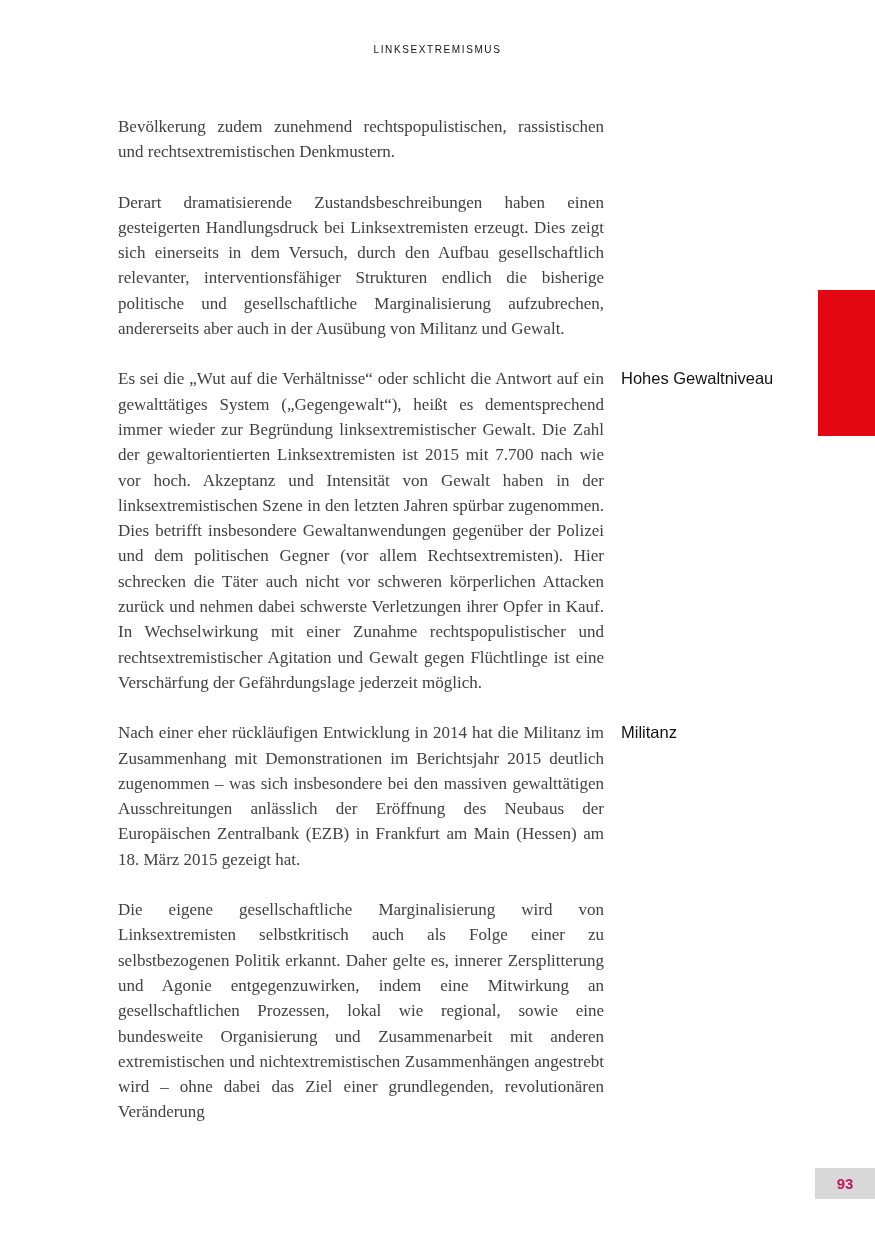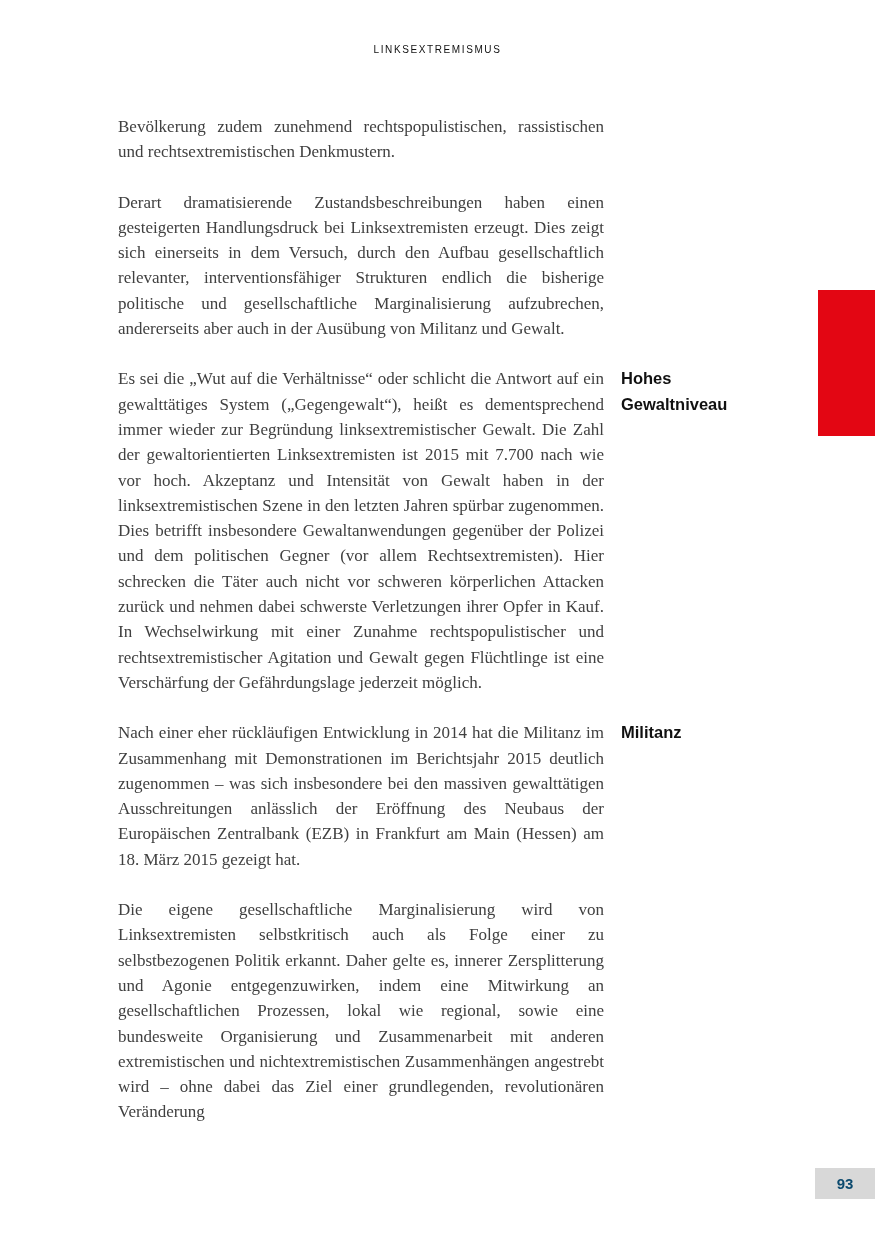--- a/index.html
+++ b/index.html
@@ -50,40 +50,40 @@
     width: 486px;
     font-size: 17px;
     line-height: 25.3px;
     text-align: justify;
     color: #404040;
   }
   .margin-note {
     width: 160px;
     margin-left: 17px;
     font-family: "Liberation Sans", sans-serif;
-    font-weight: 700;
+    font-weight: 400;
     font-size: 16.5px;
     line-height: 25.3px;
     color: #111111;
   }
   .page-number-badge {
     position: absolute;
     top: 1168px;
     right: 0;
     width: 60px;
     height: 31px;
     display: flex;
     align-items: center;
     justify-content: center;
   }
   .page-number-badge span {
     font-family: "Liberation Sans", sans-serif;
     font-weight: 700;
     font-size: 15px;
-    color: #0c4a6e;
+    color: #be185d;
   }
 </style>
 </head>
 <body>
 
 <main class="page">
 
   <header class="page-header">
     <h1 class="chapter-title">LINKSEXTREMISMUS</h1>
   </header>

